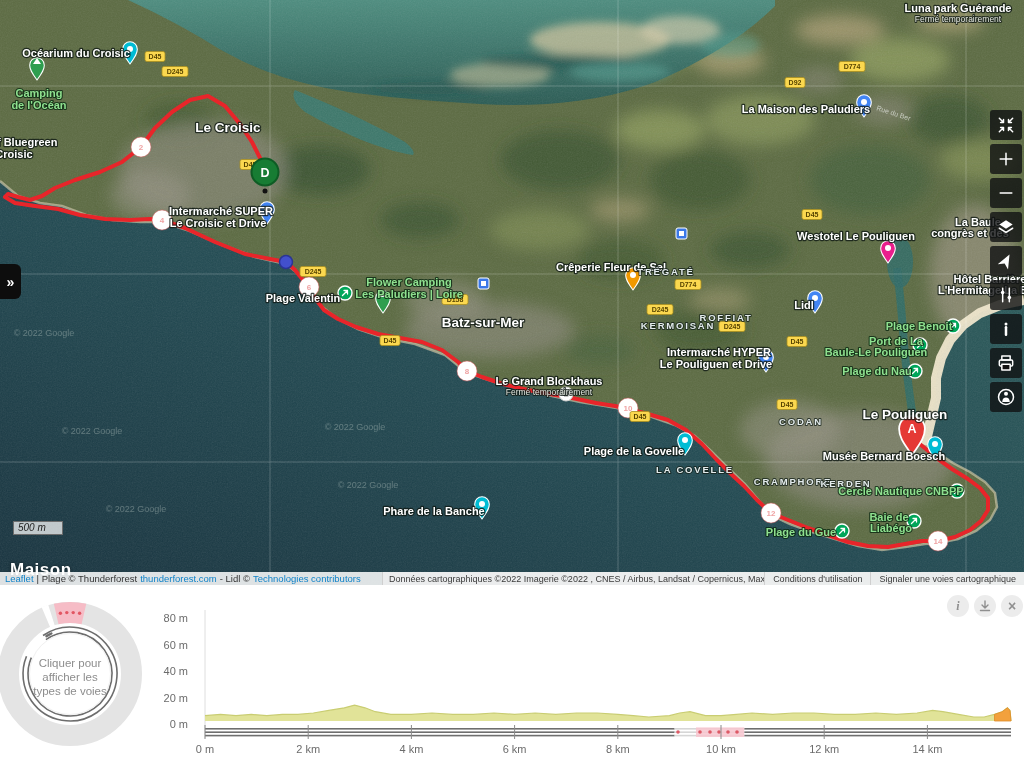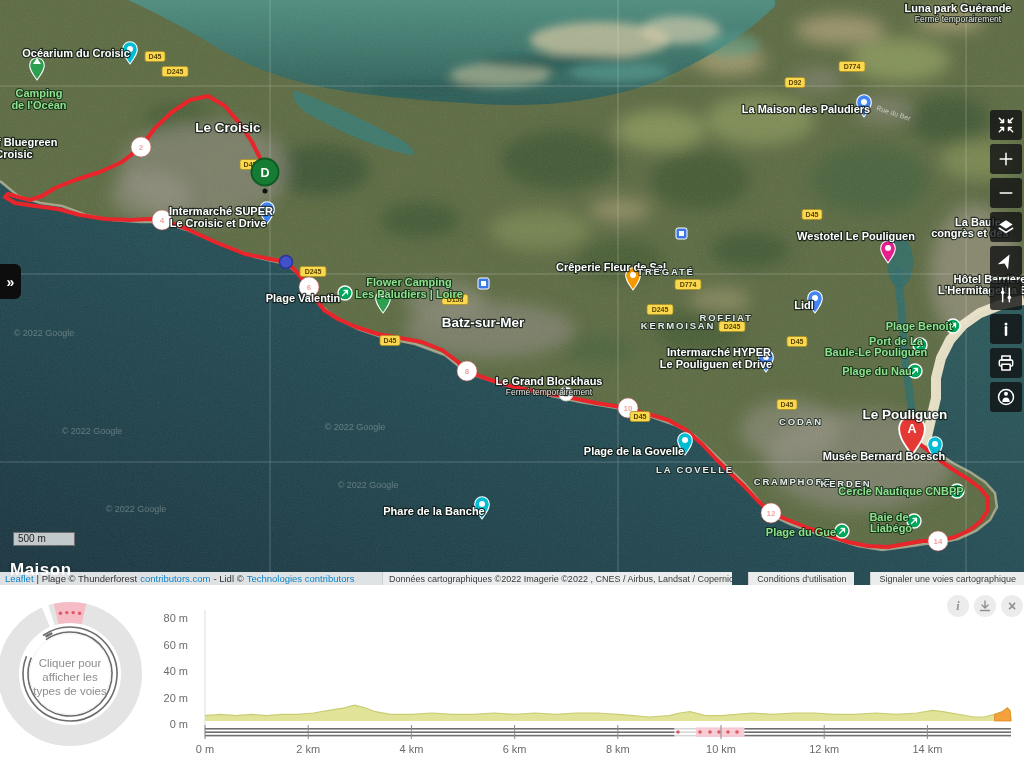--- a/index.html
+++ b/index.html
@@ -32,36 +32,36 @@
   .tb-btn{width:32px;height:30px;background:rgba(16,17,19,.8);border-radius:3px;display:flex;
           align-items:center;justify-content:center;cursor:pointer;}
   .tb-btn svg{stroke:#fff;fill:none;stroke-width:1.8;stroke-linecap:round;stroke-linejoin:round;}
 
   
   .left-tab{position:absolute;left:0;top:264px;width:21px;height:35px;background:#0d0d0d;
             border-radius:0 6px 6px 0;color:#fff;display:flex;align-items:center;justify-content:center;
             font-size:14px;font-weight:700;z-index:30;cursor:pointer;}
 
   
-  .scalebox{position:absolute;left:13px;top:532px;width:62px;height:14px;background:rgba(255,255,255,.72);
+  .scalebox{position:absolute;left:13px;top:521px;width:50px;height:14px;background:rgba(255,255,255,.72);
             border:1.5px solid #6d6d6d;box-sizing:border-box;font-size:10px;color:#222;
-            padding-left:4px;line-height:12px;z-index:20;}
+            padding-left:4px;line-height:12px;z-index:20;font-style:italic;}
   .glogo{position:absolute;left:10px;top:560px;color:#fff;font-size:17px;font-weight:700;letter-spacing:.5px;
          text-shadow:0 0 3px rgba(0,0,0,.55);z-index:20;}
 
   
   .attr{position:absolute;left:0;bottom:0;right:0;height:13px;display:flex;align-items:center;
         font-size:9.5px;color:#333;z-index:25;white-space:nowrap;}
   .attr a{color:#0f82c8;text-decoration:none;cursor:pointer;text-align:center;}
   .attr-left{background:rgba(255,255,255,.85);padding:0 5px;height:100%;display:flex;align-items:center;gap:3px;
              flex:0 0 auto;width:372px;overflow:hidden;}
   .attr-google{background:rgba(245,245,245,.95);padding:0 6px;height:100%;display:flex;align-items:center;
                flex:1 1 auto;font-size:9px;color:#3a3a3a;border-left:1px solid #cfcfcf;overflow:hidden;}
   .attr-seg{background:rgba(245,245,245,.95);padding:0 8px;height:100%;display:flex;align-items:center;
-            font-size:9px;color:#3a3a3a;border-left:1px solid #cfcfcf;flex:0 0 auto;cursor:pointer;margin-left:16px;}
+            font-size:9px;color:#3a3a3a;border-left:1px solid #cfcfcf;flex:0 0 auto;cursor:pointer;}
 
   
   .panel{position:absolute;left:0;top:585px;width:1024px;height:175px;background:#ffffff;}
   .panel-btns{position:absolute;top:595px;left:0;width:1024px;height:0;z-index:40;}
   .pbtn{position:absolute;width:22px;height:22px;border-radius:50%;background:#ececec;color:#8f8f8f;
         display:flex;align-items:center;justify-content:center;font-size:12px;font-weight:700;cursor:pointer;}
 </style>
 </head>
 <body>
 
@@ -487,21 +487,21 @@
       <span>»</span>
     </div>
 
     <div class="scalebox"><span>500 m</span></div>
     <div class="glogo"><span>Maison</span></div>
 
     <div class="attr">
       <div class="attr-left">
         <a>Leaflet</a>
           <span> | Plage © Thunderforest </span>
-          <a>contributors.com</a>
+          <a>thunderforest.com</a>
           <span> - Lidl © </span>
           <a>Technologies contributors</a>
       </div>
       <div class="attr-google">
           <span>Données cartographiques ©2022 Imagerie ©2022 , CNES / Airbus, Landsat / Copernicus, Maxar Technologies</span>
         </div>
       <div class="attr-seg">
           <span>Conditions d'utilisation</span>
         </div>
       <div class="attr-seg">

